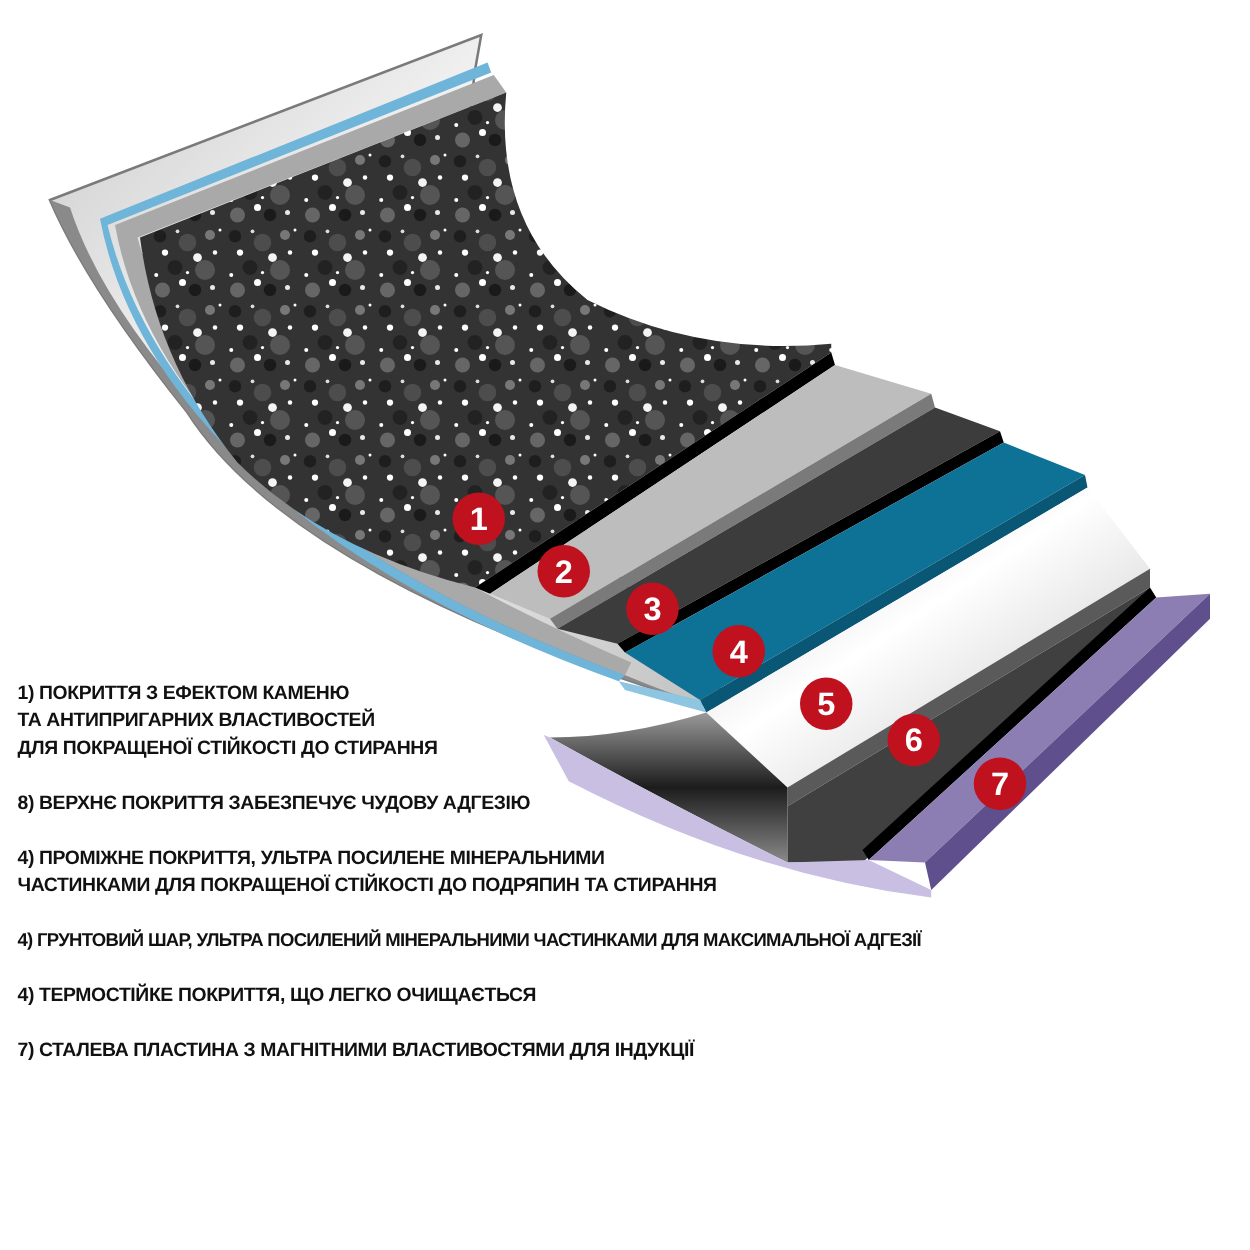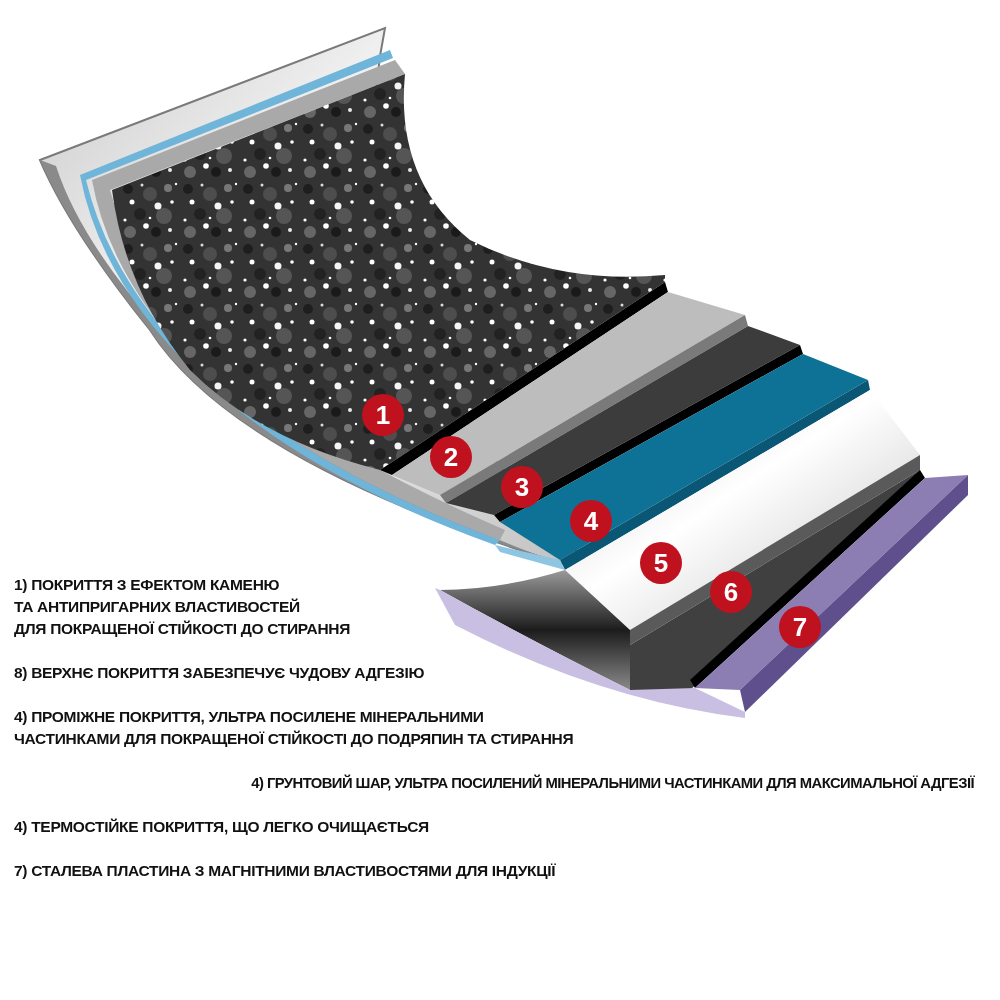--- a/index.html
+++ b/index.html
@@ -1,24 +1,24 @@
 <!DOCTYPE html>
 <html><head>
   <meta charset="utf-8">
   <style>
     html, body { margin: 0; padding: 0; background: #ffffff; }
     body { width: 1000px; height: 1000px; position: relative; overflow: hidden;
            font-family: "Liberation Sans", "DejaVu Sans", sans-serif; }
     #diagram { position: absolute; left: 0; top: 0; width: 1000px; height: 720px; }
     .badge-text { font-family: "Liberation Sans", sans-serif; font-weight: bold; font-size: 26px; fill: #ffffff; }
-    #legend { position: absolute; left: 14px; top: 574px; width: 960px; }
+    #legend { position: absolute; left: 14px; top: 544px; width: 960px; }
     .legend-item { color: #111; font-weight: bold; font-size: 15.5px; line-height: 22px;
                    letter-spacing: -0.3px; margin-bottom: 22px; }
     .legend-item .line { display: block; white-space: nowrap; }
-    .legend-item.tight { font-size: 14.8px; letter-spacing: -0.55px; text-align: right; }
+    .legend-item.tight { font-size: 14.8px; letter-spacing: -0.55px; }
   </style>
 </head>
 <body>
 
 <svg id="diagram" viewBox="0 0 1000 720" xmlns="http://www.w3.org/2000/svg">
   <defs>
     <linearGradient id="gMetal" x1="0" y1="0" x2="1" y2="0">
       <stop offset="0" stop-color="#6e6e6e"></stop>
       <stop offset="0.25" stop-color="#f2f2f2"></stop>
       <stop offset="0.45" stop-color="#1a1a1a"></stop>

